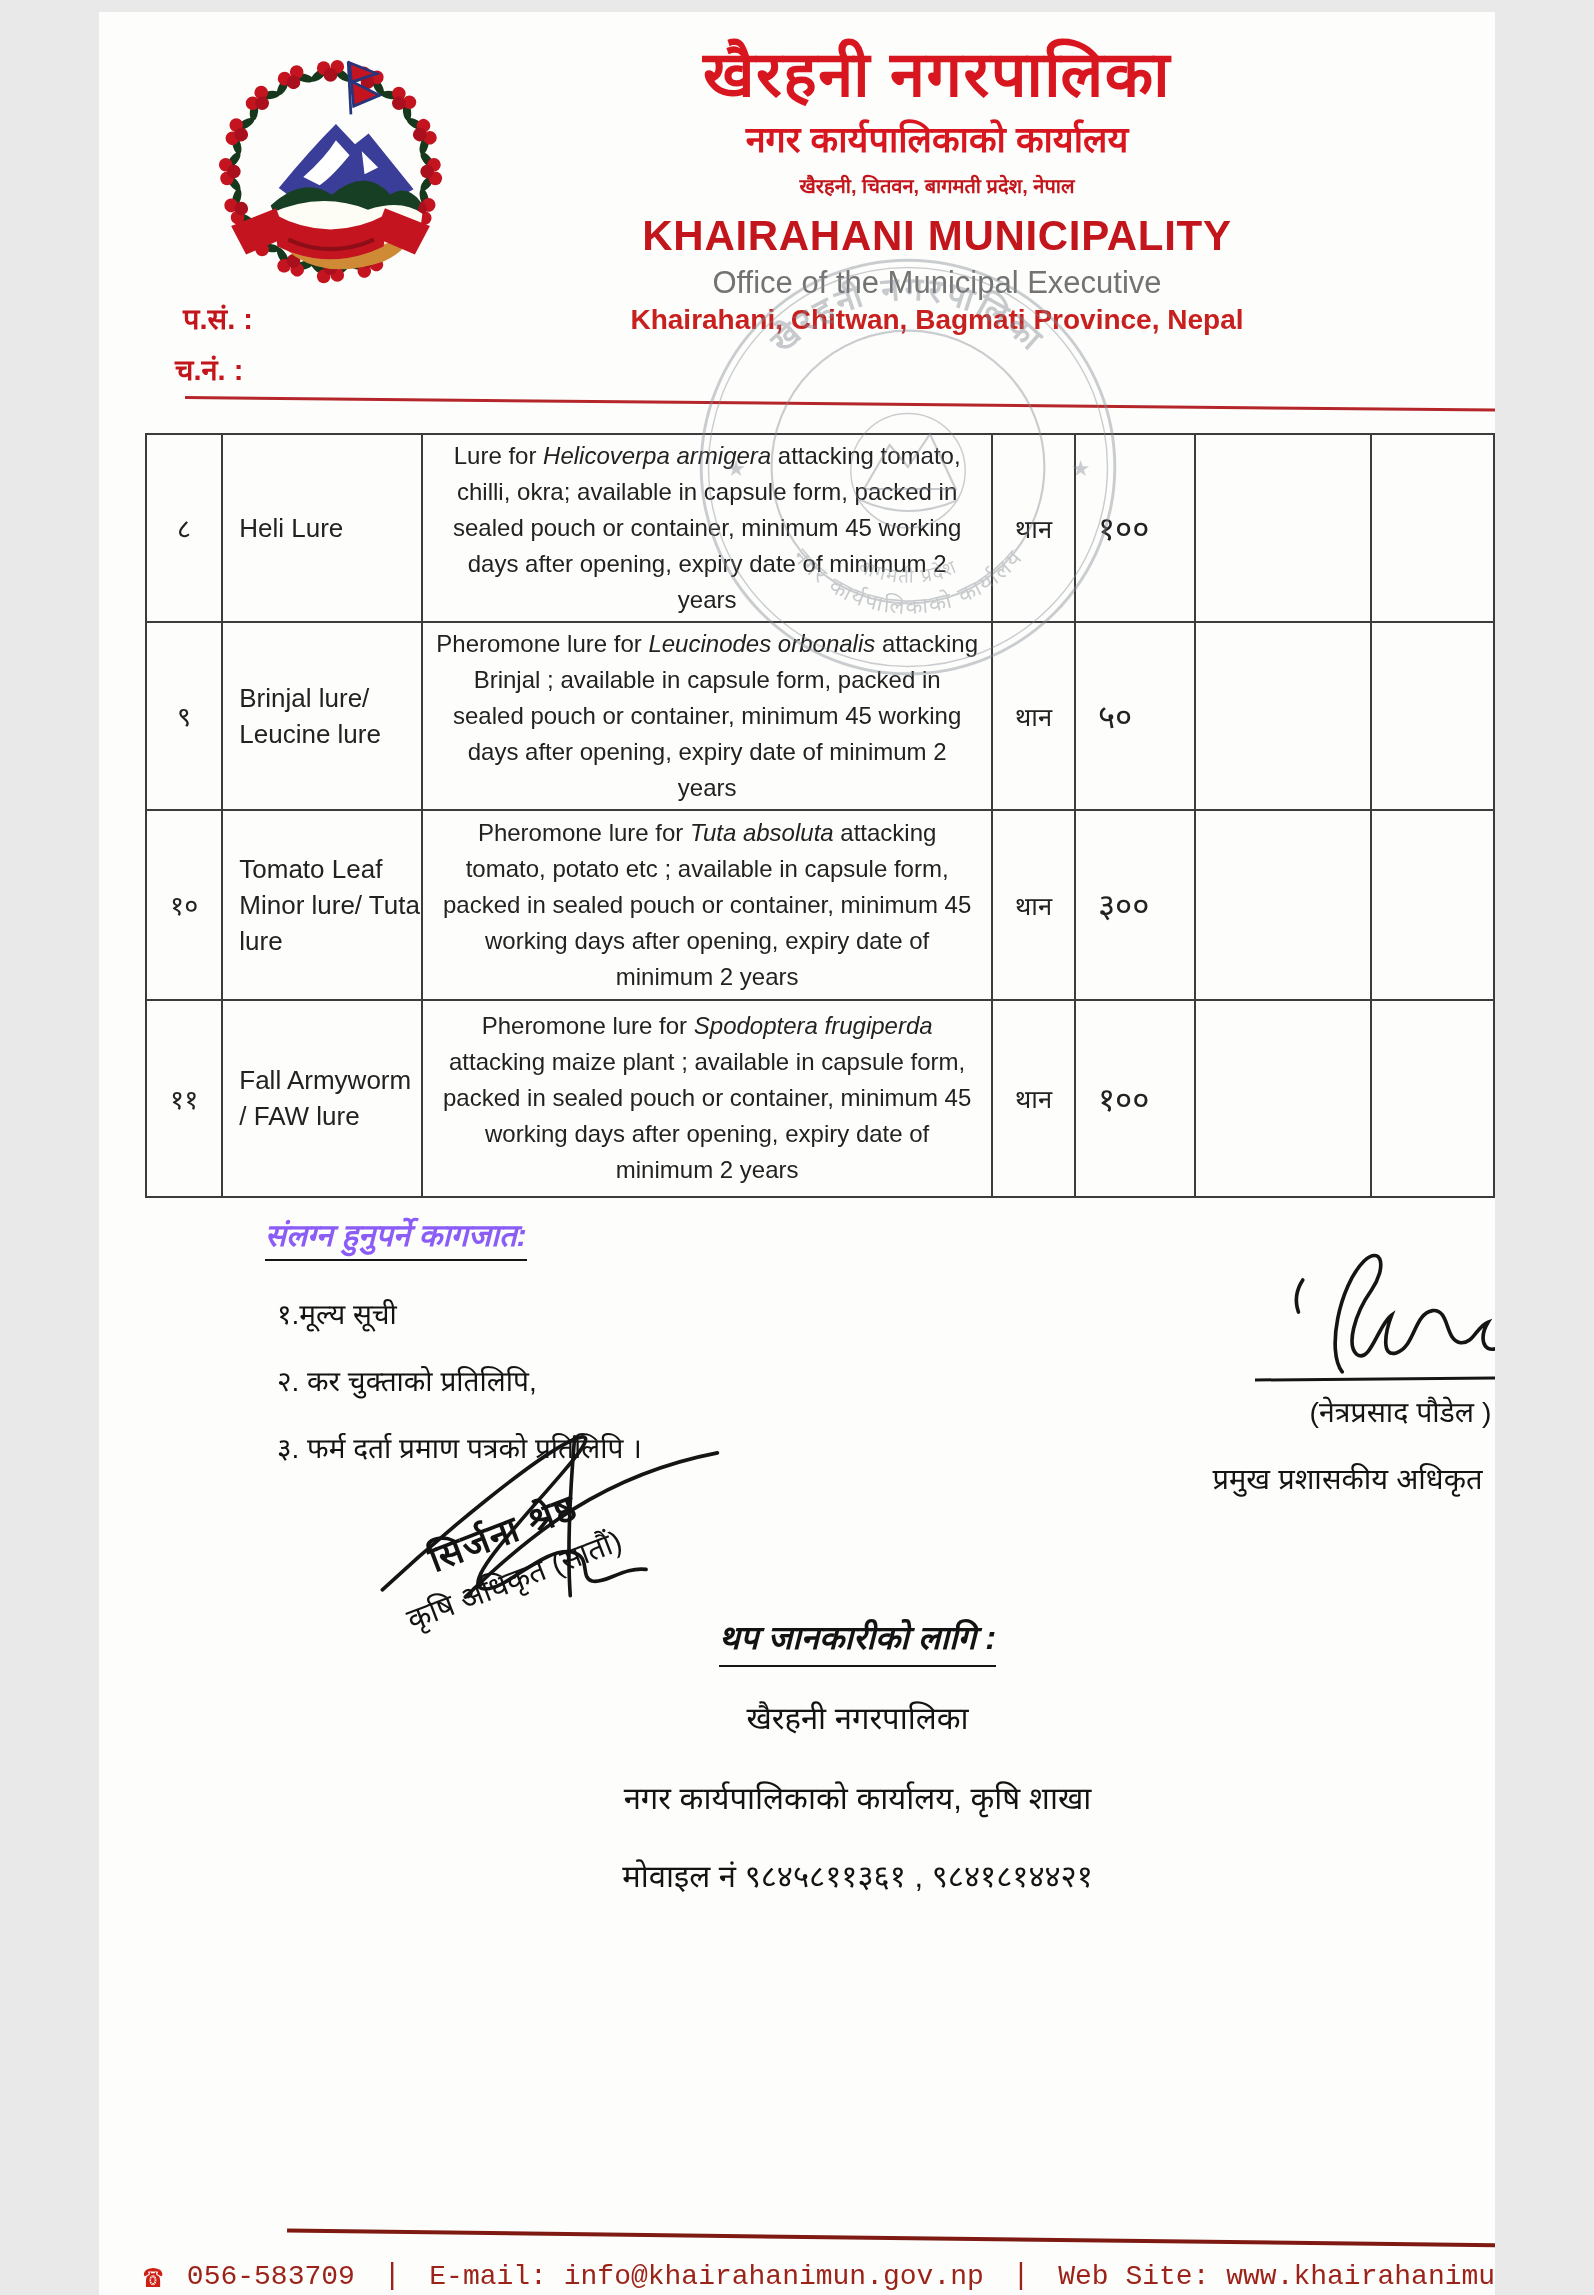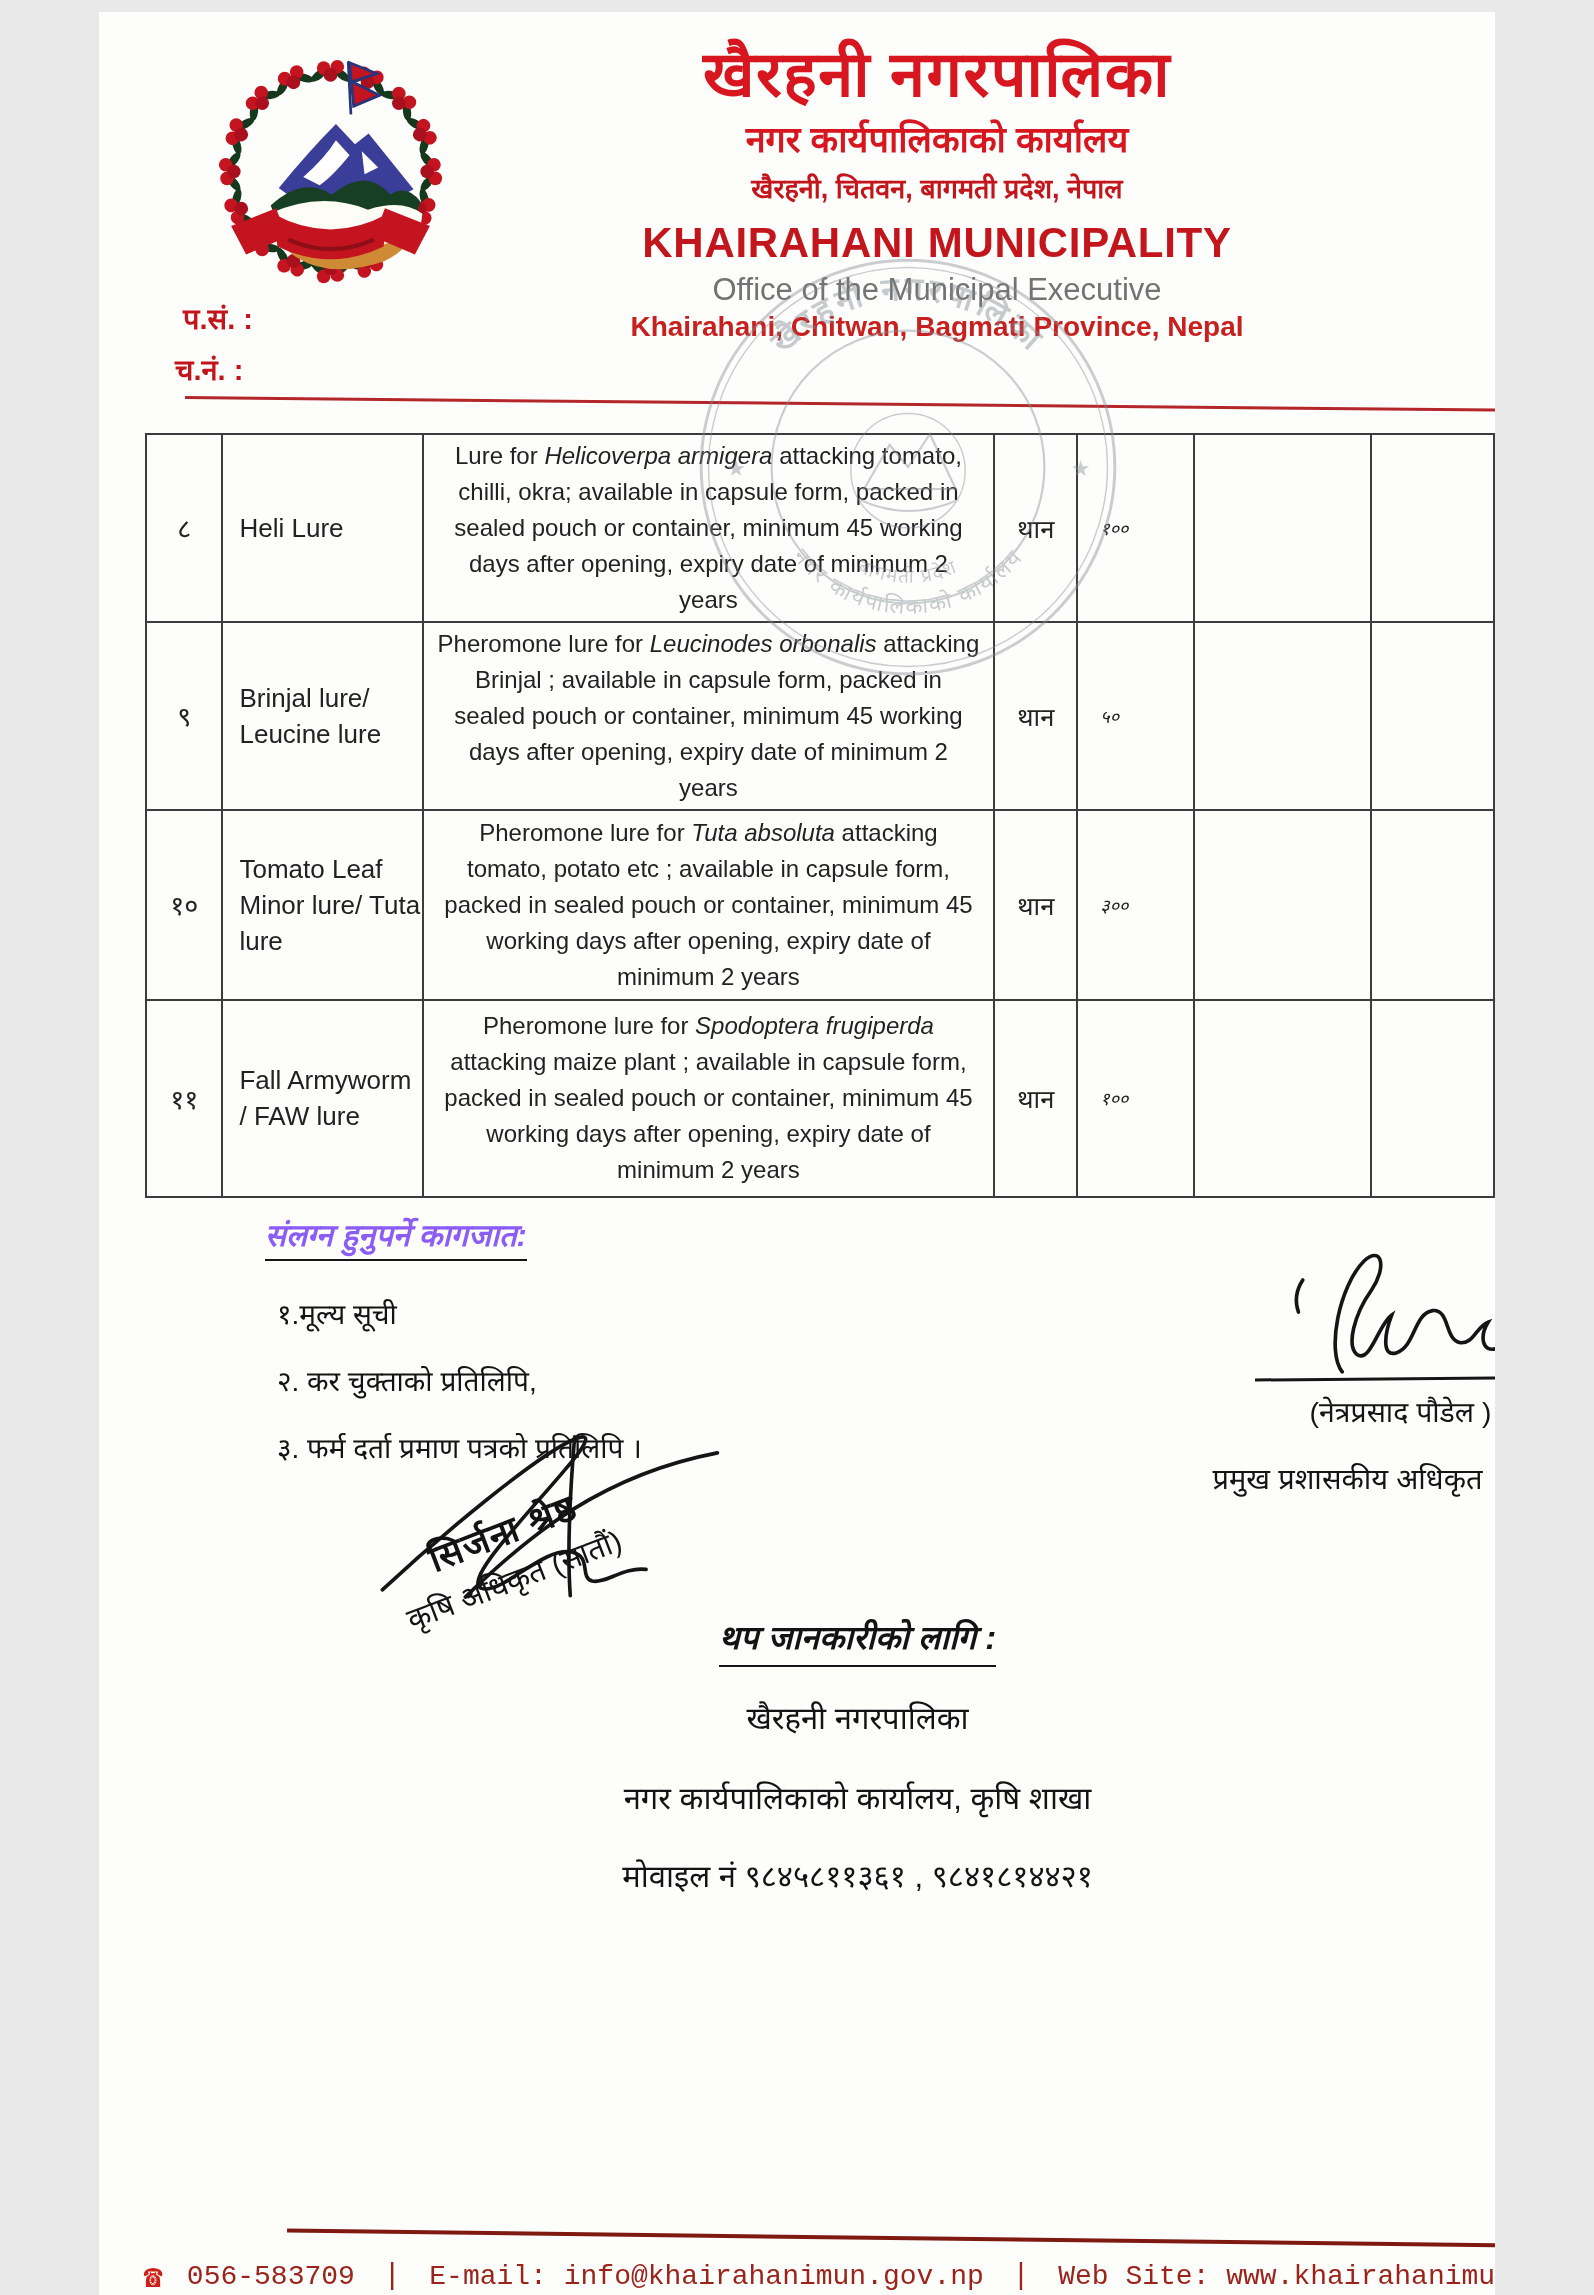--- a/index.html
+++ b/index.html
@@ -7,40 +7,40 @@
     position:relative;width:1396px;height:2295px;background:#fdfdfb;
     font-family:"Liberation Sans",sans-serif;color:#222;overflow:hidden;margin:12px auto;
   }
   .abs{position:absolute;}
 
   
   .logo{left:109px;top:38px;width:245px;height:254px;}
   .title-block{left:408px;top:31px;width:860px;text-align:center;line-height:1;}
   .np-title{font-size:63px;font-weight:bold;color:#d8161f;letter-spacing:1.5px;}
   .np-office{font-size:36px;font-weight:bold;color:#d8161f;margin-top:16px;}
-  .np-address{font-size:27px;font-weight:bold;color:#c3161c;margin-top:17.5px;}
+  .np-address{font-size:20px;font-weight:bold;color:#c3161c;margin-top:17.5px;}
   .en-title{font-size:42px;font-weight:bold;color:#c3161c;letter-spacing:0.7px;margin-top:19px;}
   .en-office{font-size:31px;font-weight:normal;color:#737373;margin-top:10.2px;}
   .en-address{font-size:28px;font-weight:600;color:#c8201f;margin-top:8.7px;}
   .ref-label{left:84px;top:286px;font-size:29px;font-weight:bold;color:#c3161c;}
   .disp-label{left:76px;top:337px;font-size:29px;font-weight:bold;color:#c3161c;}
   .red-rule{left:86px;top:391px;width:1449px;height:2.9px;background:#b5262b;transform:rotate(0.55deg);}
 
   
   .stamp{left:589px;top:235px;width:440px;height:440px;opacity:.42;pointer-events:none;z-index:5;}
 
   
   table.items{position:absolute;left:46px;top:421px;border-collapse:collapse;table-layout:fixed;}
   table.items td{border:2.2px solid #3c3c3c;vertical-align:middle;overflow:hidden;}
   td.sn{text-align:center;font-size:27px;}
   td.iname{padding-left:16px;font-size:26px;line-height:36px;}
   td.idesc{text-align:center;font-size:24px;line-height:36px;padding:2.9px 13px;}
   td.idesc i{font-style:italic;}
   td.unit{text-align:center;font-size:25.5px;}
-  td.qty{padding-left:22px;font-size:18px;font-style:italic;}
+  td.qty{padding-left:22px;font-size:33px;}
 
   
   .attach-heading{left:166px;top:1201px;font-size:31px;font-weight:bold;font-style:italic;
     border-bottom:2.9px solid #161616;padding-bottom:4.4px;color:#8b5cf6;}
   .attach-item{font-size:28px;color:#131313;}
   .ai1{left:178px;top:1282px;} .ai2{left:178px;top:1349px;} .ai3{left:178px;top:1416px;}
 
   
   .sig-right{left:1179px;top:1230px;width:318px;height:143px;}
   .sig-right-line{left:1156px;top:1365px;width:348px;height:2.9px;background:#161616;transform:rotate(-0.5deg);}

